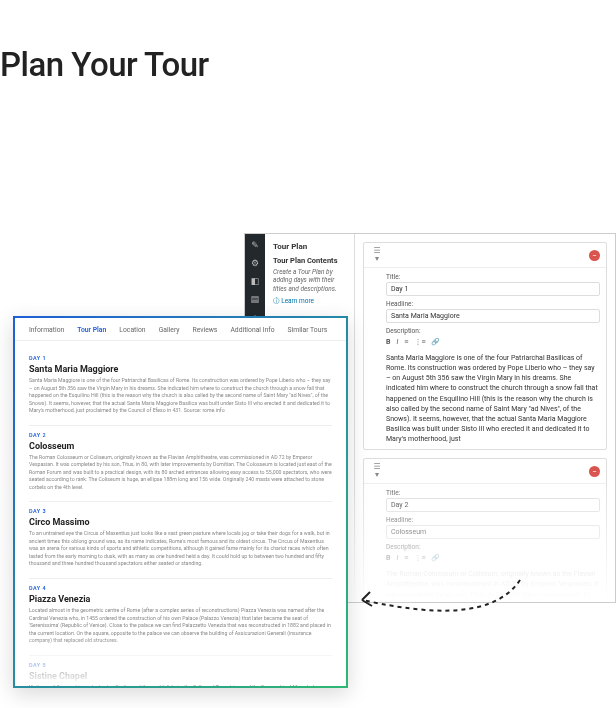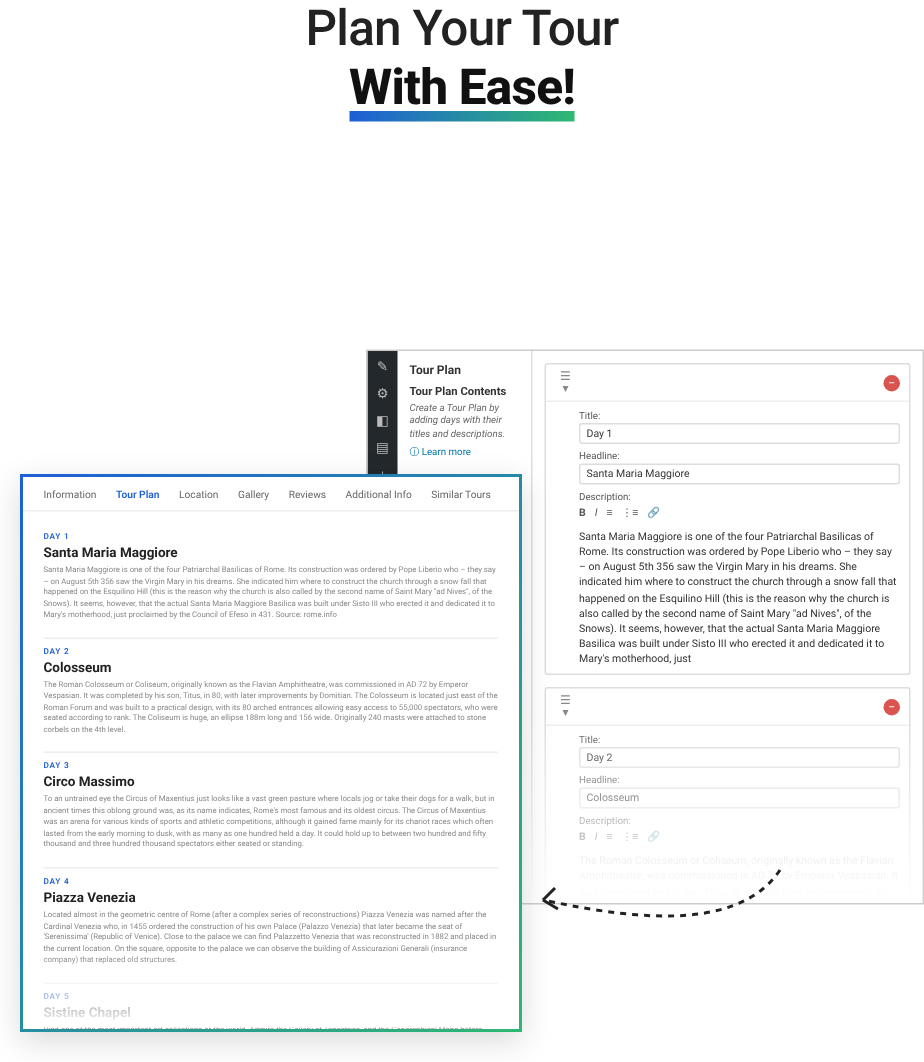--- a/index.html
+++ b/index.html
@@ -5,21 +5,22 @@
   * { margin: 0; padding: 0; box-sizing: border-box; }
   body {
     font-family: -apple-system, BlinkMacSystemFont, "Segoe UI", Roboto, Arial, sans-serif;
     width: 616px;
     height: 708px;
     background: #fff;
     overflow: hidden;
     position: relative;
   }
   .hero {
-    text-align: center;
+    text-align: left;
+    padding-top: 45px;
   }
   .hero-title {
     font-size: 33px;
     font-weight: 500;
     color: #222;
     letter-spacing: -0.5px;
   }
   .hero-title-bold {
     font-size: 33px;
     font-weight: 800;
@@ -263,21 +264,20 @@
     height: 60px;
     z-index: 20;
     pointer-events: none;
   }
 </style>
 </head>
 <body>
 
 <div class="hero">
   <div class="hero-title">Plan Your Tour</div>
-  <div class="hero-title-bold">With Ease!</div>
 </div>
 
 <div class="editor-panel">
   <div class="admin-bar">
     <span>✎</span>
     <span>⚙</span>
     <span>◧</span>
     <span>▤</span>
     <span>＋</span>
   </div>

